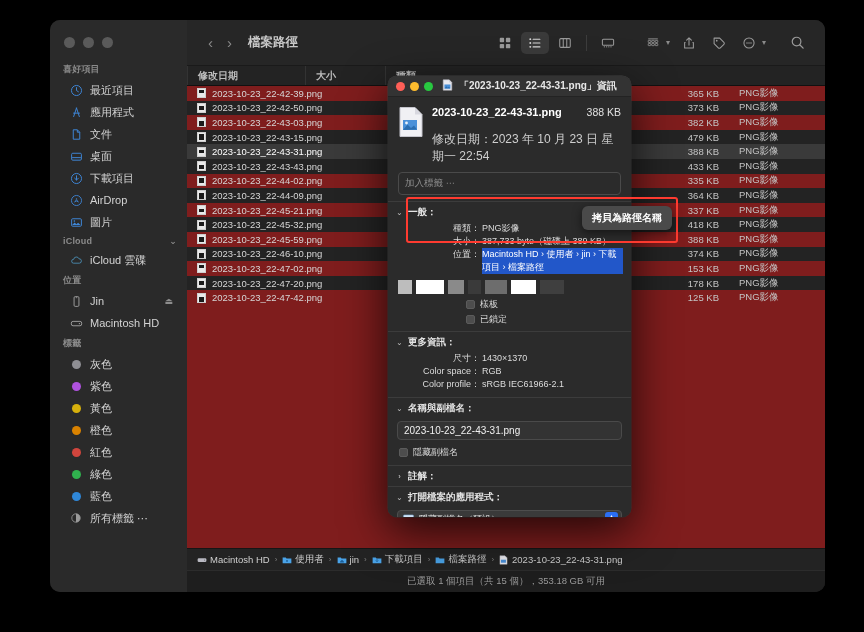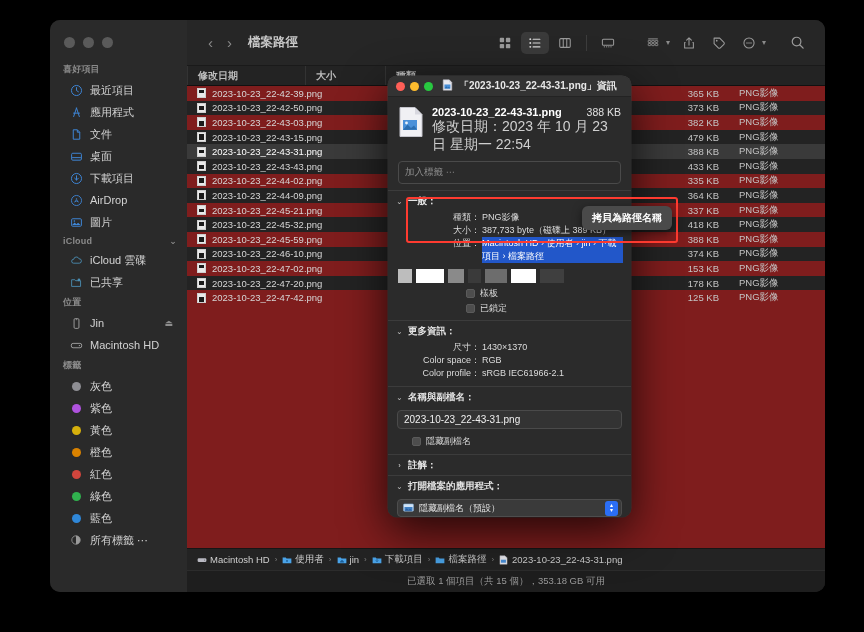--- a/index.html
+++ b/index.html
@@ -138,21 +138,21 @@
   .iw-tl span { width: 9px; height: 9px; border-radius: 50%; display:block; }
   .iw-title-text { font-size: 10px; font-weight: bold; color: #e8e8e8; white-space: nowrap; }
   .iw-body { height: calc(100% - 21px); overflow: hidden; background: #2b2b2b; }
 
   .iw-hero { display: flex; align-items: flex-start; padding: 9px 10px 6px 10px; gap: 8px; }
   .hero-icon { width: 26px; height: 32px; flex: 0 0 26px; }
   .hero-text { flex: 1; min-width: 0; }
   .hero-row1 { display: flex; align-items: baseline; }
   .hero-name { font-size: 11px; font-weight: bold; color: #fff; flex: 1; min-width: 0; overflow: hidden; text-overflow: ellipsis; white-space: nowrap; }
   .hero-size { font-size: 10.5px; color: #e0e0e0; margin-left: 6px; white-space: nowrap; }
-  .hero-mod { font-size: 14px; color: #cfcfcf; margin-top: 0; }
+  .hero-mod { font-size: 12px; color: #cfcfcf; margin-top: 13px; }
 
   .tag-input {
     margin: 1px 10px 6px 10px; height: 23px; background: #2b2b2b;
     border: 1px solid #4a4a4a; border-radius: 4px;
     display: flex; align-items: center; padding: 0 6px;
     font-size: 9.5px; color: #8d8d8d;
   }
   .hr { height: 1px; background: #3c3c3c; margin: 0; }
 
   .disc {
@@ -293,29 +293,20 @@
         <span>iCloud</span>
         <span class="chev">⌄</span>
       </div>
       <div class="sb-item">
         <span class="sb-icon">
             <svg width="13" height="13" viewBox="0 0 16 16">
               <path d="M4.3 11.3a2.4 2.4 0 0 1 .3-4.8 3.3 3.3 0 0 1 6.4-.6 2.7 2.7 0 0 1 .6 5.4z" fill="none" stroke="#4b8fb5" stroke-width="1.1" stroke-linejoin="round"></path>
             </svg>
           </span>
         <span>iCloud 雲碟</span>
-      </div>
-      <div class="sb-item">
-        <span class="sb-icon">
-            <svg width="13" height="13" viewBox="0 0 16 16">
-              <path d="M2 4.6h4l1 1.2h6v7H2z" fill="none" stroke="#4b8fb5" stroke-width="1.1" stroke-linejoin="round"></path>
-              <circle cx="11" cy="4.8" r="1.7" fill="#4b8fb5"></circle>
-            </svg>
-          </span>
-        <span>已共享</span>
       </div>
 
       <div class="section-head">
         <span>位置</span>
       </div>
       <div class="sb-item">
         <span class="sb-icon">
             <svg width="13" height="13" viewBox="0 0 16 16">
               <rect x="5" y="2" width="6" height="12" rx="1.4" fill="none" stroke="#a6a6a6" stroke-width="1.1"></rect>
               <path d="M7.1 3.3h1.8" stroke="#a6a6a6" stroke-width=".9"></path>
@@ -816,21 +807,21 @@
 
       <div class="hr" style="margin-top:3px"></div>
 
       <div class="disc">
         <span class="tri">⌄</span>
         <span>名稱與副檔名：</span>
       </div>
       <div class="name-field">
         <span>2023-10-23_22-43-31.png</span>
       </div>
-      <div class="chkline" style="padding-left:24px">
+      <div class="chkline" style="padding-left:11px">
         <span class="chk"></span>
         <span>隱藏副檔名</span>
       </div>
 
       <div class="hr" style="margin-top:5px"></div>
 
       <div class="disc">
         <span class="tri">›</span>
         <span>註解：</span>
       </div>

